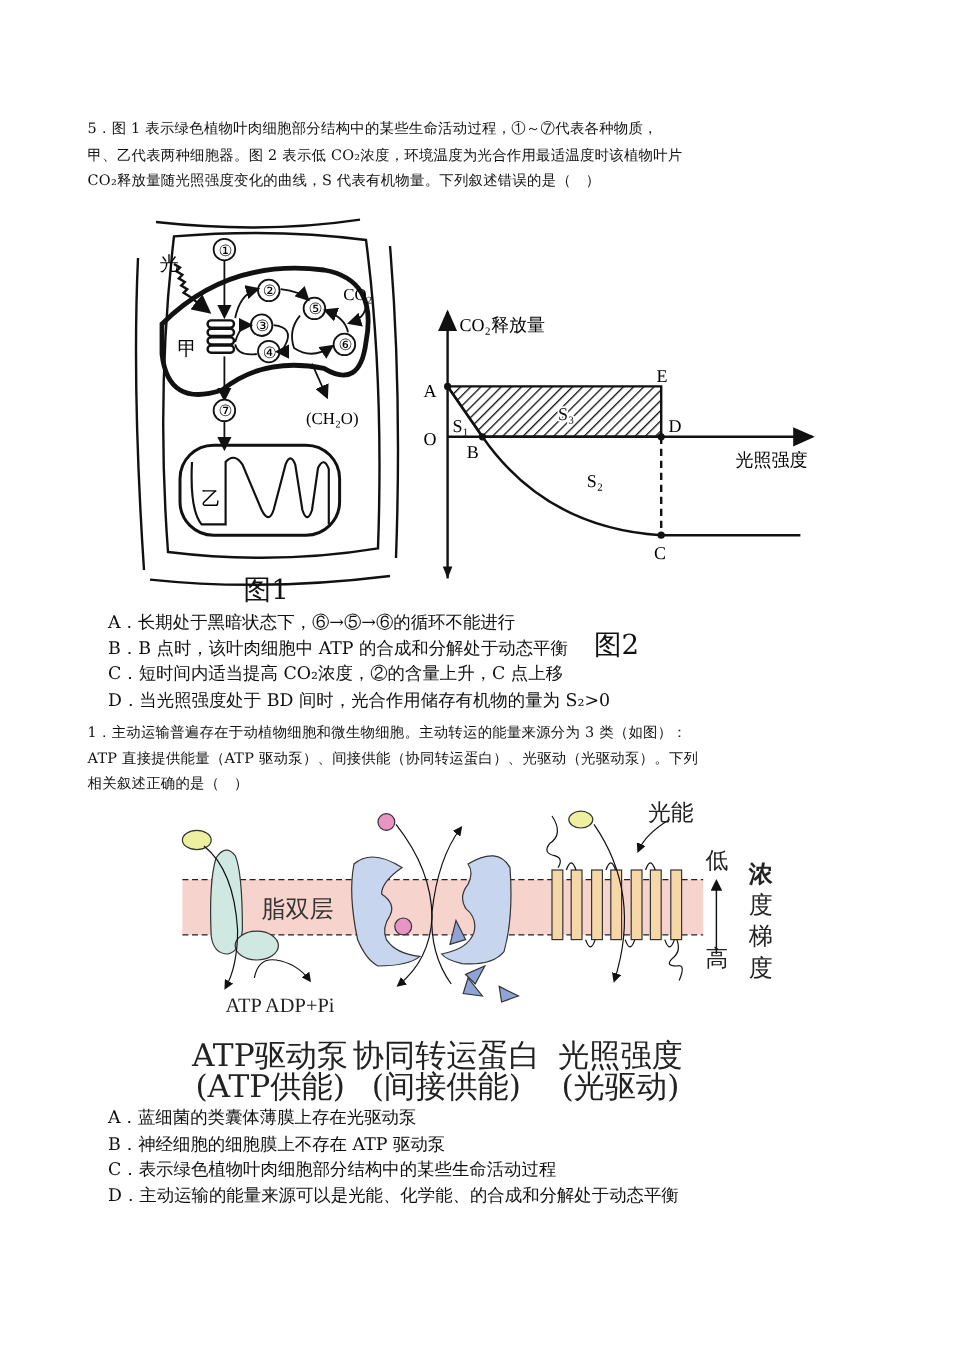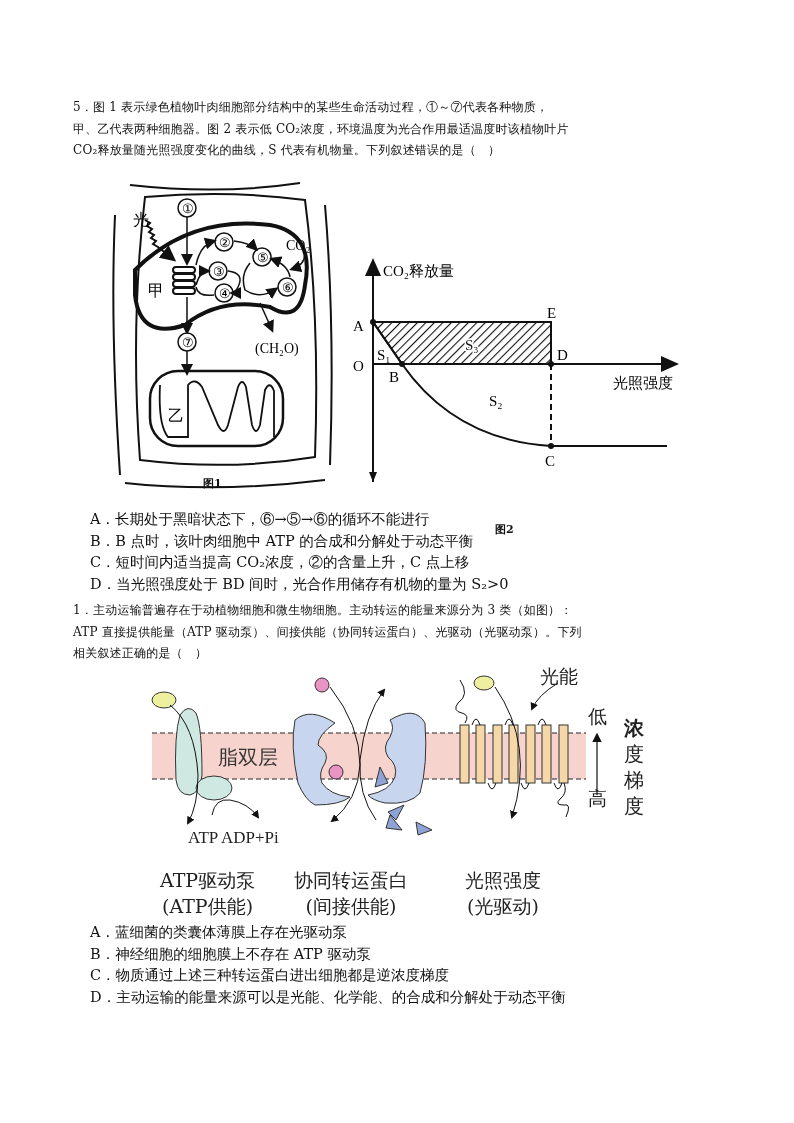--- a/index.html
+++ b/index.html
@@ -3,22 +3,22 @@
 <meta charset="utf-8">
 <style>
   html,body{margin:0;padding:0;background:#fff;}
   body{width:794px;height:1123px;position:relative;overflow:hidden;font-family:"DejaVu Serif","Liberation Serif",serif;color:#111;}
   .q-text{position:absolute;left:73px;font-size:12px;line-height:21.5px;letter-spacing:0.2px;}
   .q-text p{margin:0;white-space:nowrap;}
   .opt{position:absolute;left:90px;font-size:14.5px;line-height:21.5px;}
   .opt p{margin:0;white-space:nowrap;}
   .fig{position:absolute;}
   svg text{font-family:"Liberation Serif","DejaVu Serif",serif;}
-  .caption{position:absolute;font-size:11px;font-weight:bold;font-family:"DejaVu Serif",serif;}
-  .lbl3{position:absolute;font-size:19px;line-height:26px;text-align:center;color:#222;font-family:"DejaVu Serif",serif;white-space:nowrap;}
+  .caption{position:absolute;font-size:23px;font-weight:normal;font-family:"DejaVu Serif",serif;}
+  .lbl3{position:absolute;font-size:26px;line-height:26px;text-align:center;color:#222;font-family:"DejaVu Serif",serif;white-space:nowrap;}
 </style>
 </head>
 <body>
 
 <div class="q-text" style="top:97px;">
   <p>5．图 1 表示绿色植物叶肉细胞部分结构中的某些生命活动过程，①～⑦代表各种物质，</p>
   <p>甲、乙代表两种细胞器。图 2 表示低 CO₂浓度，环境温度为光合作用最适温度时该植物叶片</p>
   <p>CO₂释放量随光照强度变化的曲线，S 代表有机物量。下列叙述错误的是（　）</p>
 </div>
 
@@ -215,15 +215,15 @@
   <div>(间接供能)</div>
 </div>
 <div class="lbl3" style="left:465px;top:867px;">
   <div>光照强度</div>
   <div>(光驱动)</div>
 </div>
 
 <div class="opt" style="top:922px;">
   <p>A．蓝细菌的类囊体薄膜上存在光驱动泵</p>
   <p>B．神经细胞的细胞膜上不存在 ATP 驱动泵</p>
-  <p>C．物质通过上述三种转运蛋白进出细胞都是逆浓度梯度</p>
+  <p>C．表示绿色植物叶肉细胞部分结构中的某些生命活动过程</p>
   <p>D．主动运输的能量来源可以是光能、化学能、的合成和分解处于动态平衡</p>
 </div>
 
 </body></html>

